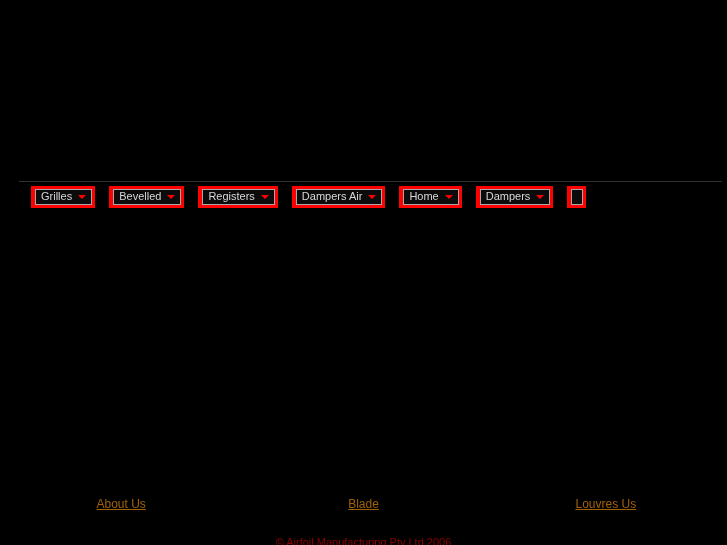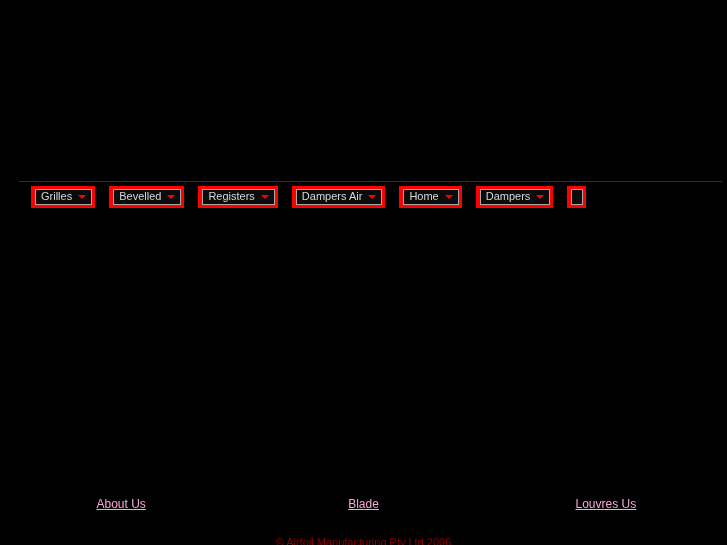--- a/index.html
+++ b/index.html
@@ -112,21 +112,21 @@
     top: 8px;
     width: 727px;
     display: flex;
   }
   .footer-col {
     flex: 1 1 33.333%;
     text-align: center;
   }
 
   .footer-link {
-    color: #f9a8d4;
+    color: #a16207;
     font-family: "Liberation Sans", sans-serif;
     font-size: 12px;
     line-height: 15px;
     text-decoration: underline;
     cursor: pointer;
   }
 
   #copyright {
     position: absolute;
     left: 0;

